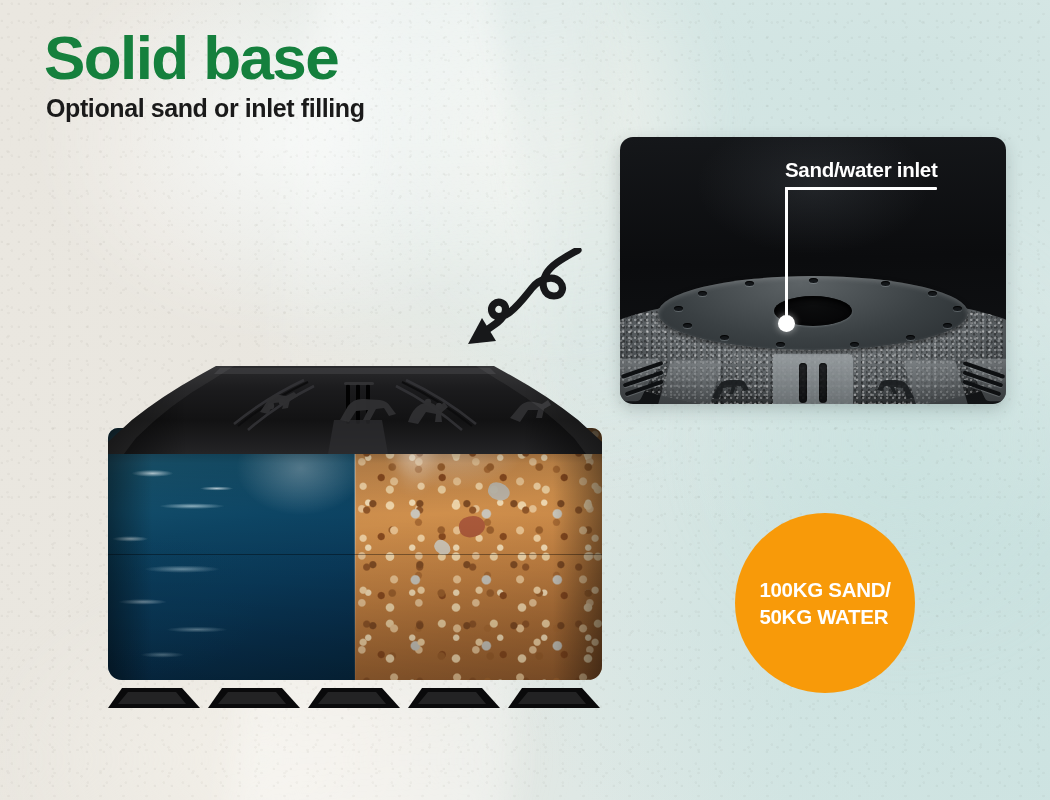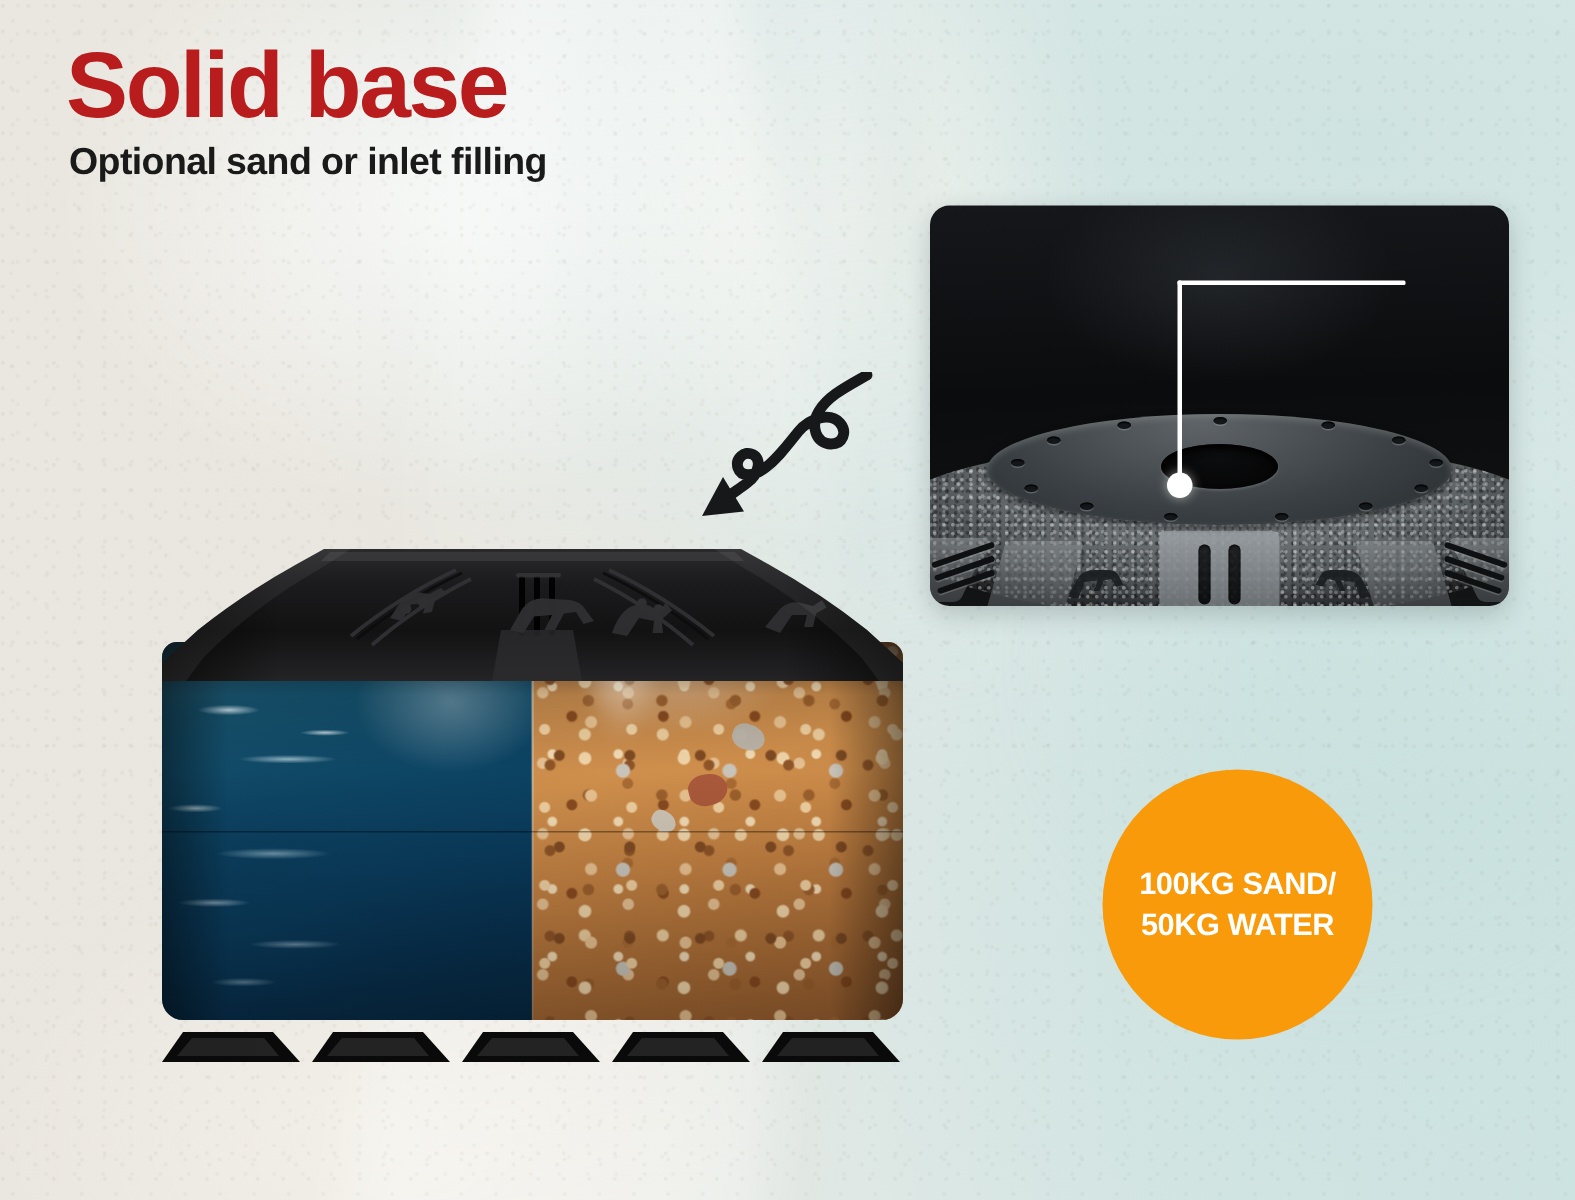--- a/index.html
+++ b/index.html
@@ -40,21 +40,21 @@
     background-image:
       radial-gradient(circle at 11% 23%, rgba(150,145,135,.16) 0 1px, transparent 1.6px),
       radial-gradient(circle at 37% 61%, rgba(150,145,135,.14) 0 1px, transparent 1.6px),
       radial-gradient(circle at 62% 19%, rgba(150,145,135,.13) 0 1px, transparent 1.6px),
       radial-gradient(circle at 81% 77%, rgba(150,145,135,.15) 0 1px, transparent 1.6px),
       radial-gradient(circle at 24% 88%, rgba(150,145,135,.12) 0 1px, transparent 1.6px);
     background-size:17px 17px,23px 23px,19px 19px,29px 29px,31px 31px;}
 
   
   .headline{position:absolute;left:44px;top:26px;
-    font-size:62px;font-weight:700;letter-spacing:-1.6px;color:#b91c1c;line-height:1.02;}
+    font-size:62px;font-weight:700;letter-spacing:-1.6px;color:#15803d;line-height:1.02;}
   .subhead{position:absolute;left:46px;top:94px;
     font-size:25px;font-weight:700;letter-spacing:-.4px;color:#1a1a1a;}
 
   
   .inset{position:absolute;left:620px;top:137px;width:386px;height:267px;
     border-radius:13px;overflow:hidden;
     background:linear-gradient(178deg,#15171a 0%,#0b0c0e 46%,#121416 100%);
     box-shadow:0 5px 16px rgba(40,50,52,.22);}
   .inset-glow{position:absolute;left:8%;top:-6%;width:84%;height:60%;
     background:radial-gradient(50% 60% at 50% 40%, rgba(120,130,140,.17) 0%, rgba(120,130,140,0) 72%);}
@@ -150,21 +150,21 @@
       linear-gradient(180deg, rgba(0,0,0,.55) 0%, rgba(0,0,0,.10) 14%, rgba(0,0,0,0) 34%, rgba(0,0,0,.22) 100%);}
   .body-gloss{position:absolute;left:54%;top:0;width:16%;height:62%;pointer-events:none;
     background:radial-gradient(50% 60% at 50% 0%, rgba(255,255,255,.55) 0%, rgba(255,255,255,0) 72%);
     filter:blur(5px);}
 
   .cap{position:absolute;left:0;top:0;width:494px;height:92px;}
   .feet{position:absolute;left:0;bottom:0;width:494px;height:34px;}
 
   
   .badge{position:absolute;left:735px;top:513px;width:180px;height:180px;border-radius:50%;
-    background:#f89a09;display:flex;align-items:center;justify-content:center;text-align:center;}
+    background:#f89a09;display:flex;align-items:center;justify-content:center;text-align:left;}
   .badge span{color:#fff;font-size:20.5px;font-weight:700;line-height:1.32;letter-spacing:-.3px;}
 </style>
 </head>
 <body>
 
 <div id="stage">
 
   <div class="bg-base"></div>
   <div class="bg-wash-a"></div>
   <div class="bg-wash-b"></div>
@@ -225,20 +225,21 @@
         <div class="bolt" style="left:8%;top:47px;"></div>
         <div class="bolt" style="left:92%;top:47px;"></div>
         <div class="bolt" style="left:20%;top:59px;"></div>
         <div class="bolt" style="left:80%;top:59px;"></div>
         <div class="bolt" style="left:38%;top:66px;"></div>
         <div class="bolt" style="left:62%;top:66px;"></div>
         <div class="inlet"></div>
       </div>
     </div>
 
+    <div class="inset-label">Sand/water inlet</div>
     <div class="lead-h"></div>
     <div class="lead-v"></div>
     <div class="lead-dot"></div>
   </div>
 
   <svg class="arrow" viewBox="0 0 130 110">
     <path d="M126 2 C112 10 100 16 94 26 C88 36 92 48 102 48 C110 48 113 40 108 34
              C102 27 88 30 80 40 C72 50 66 58 58 64 C50 70 42 70 40 64
              C38 58 44 52 50 55 C56 58 54 68 46 74 C40 78.5 33 83 27 88" fill="none" stroke="#17181a" stroke-width="7.2" stroke-linecap="round"></path>
     <path d="M30 70 L16 96 L44 93 Z" fill="#17181a"></path>

